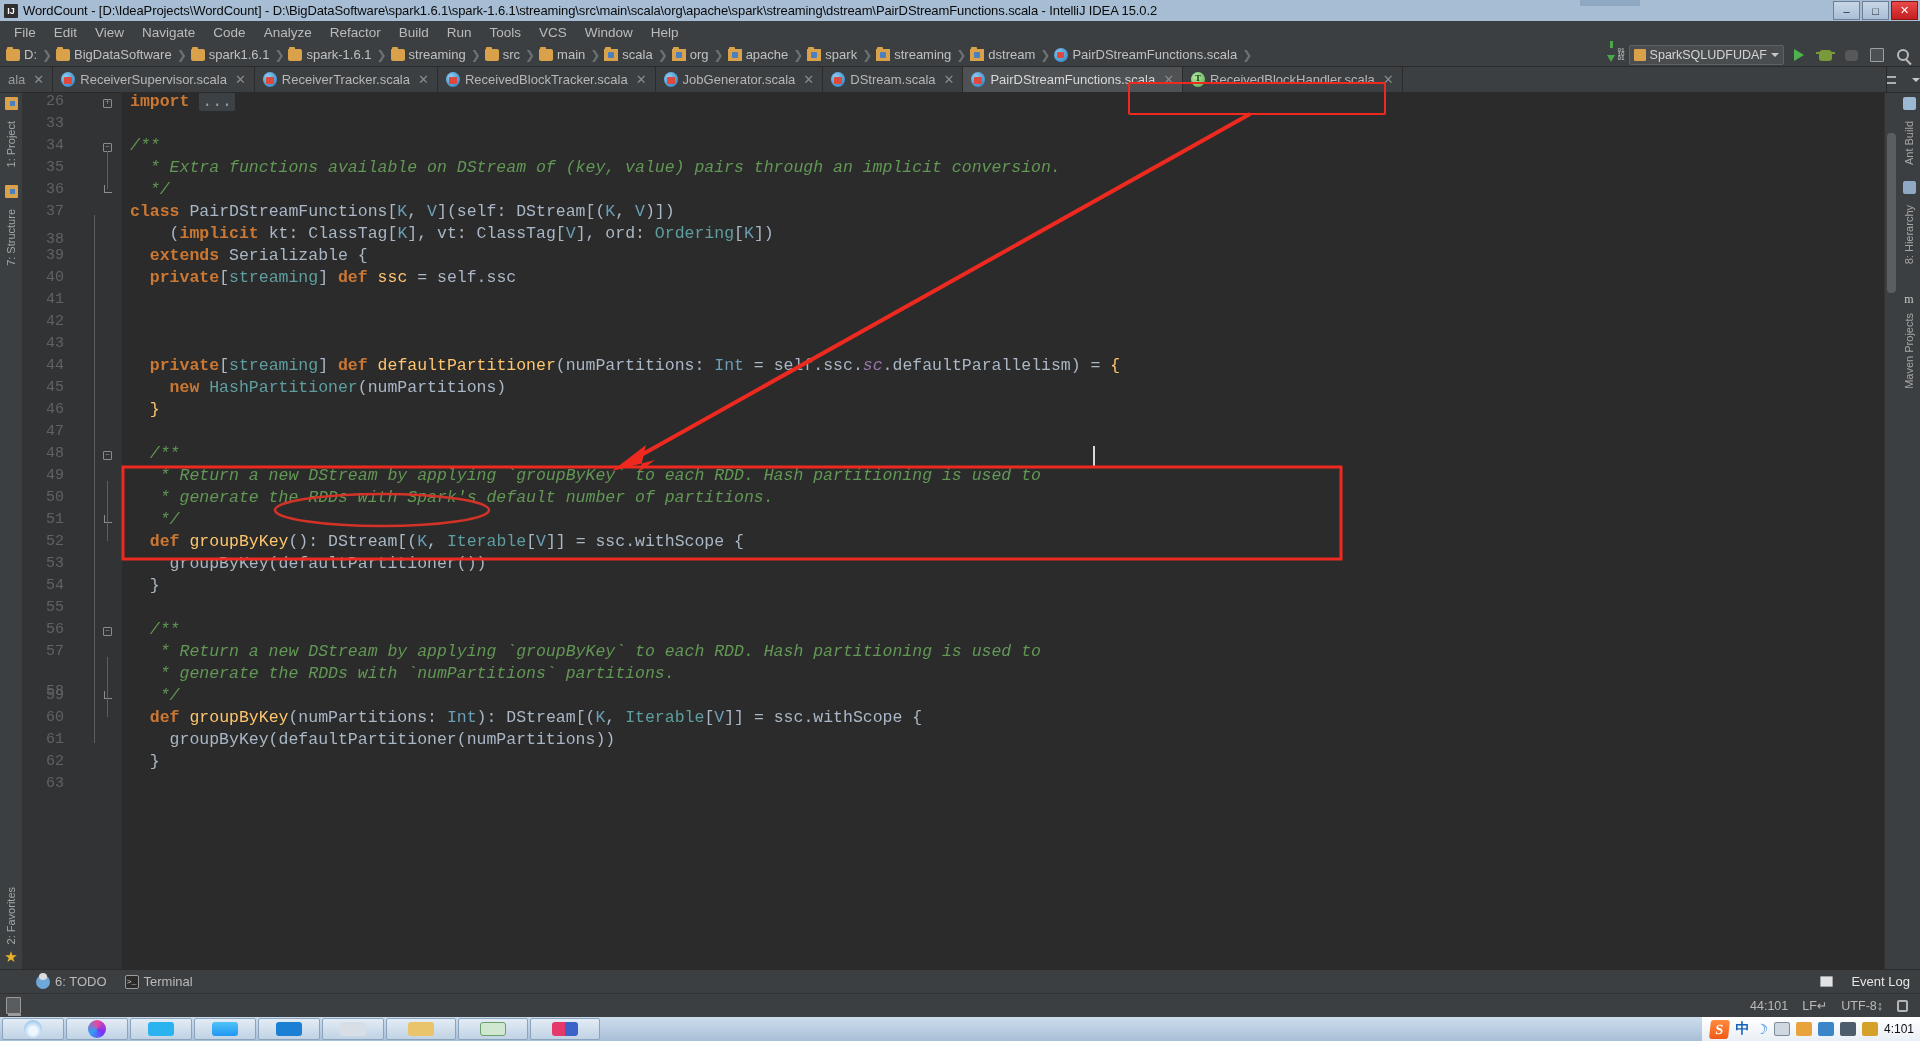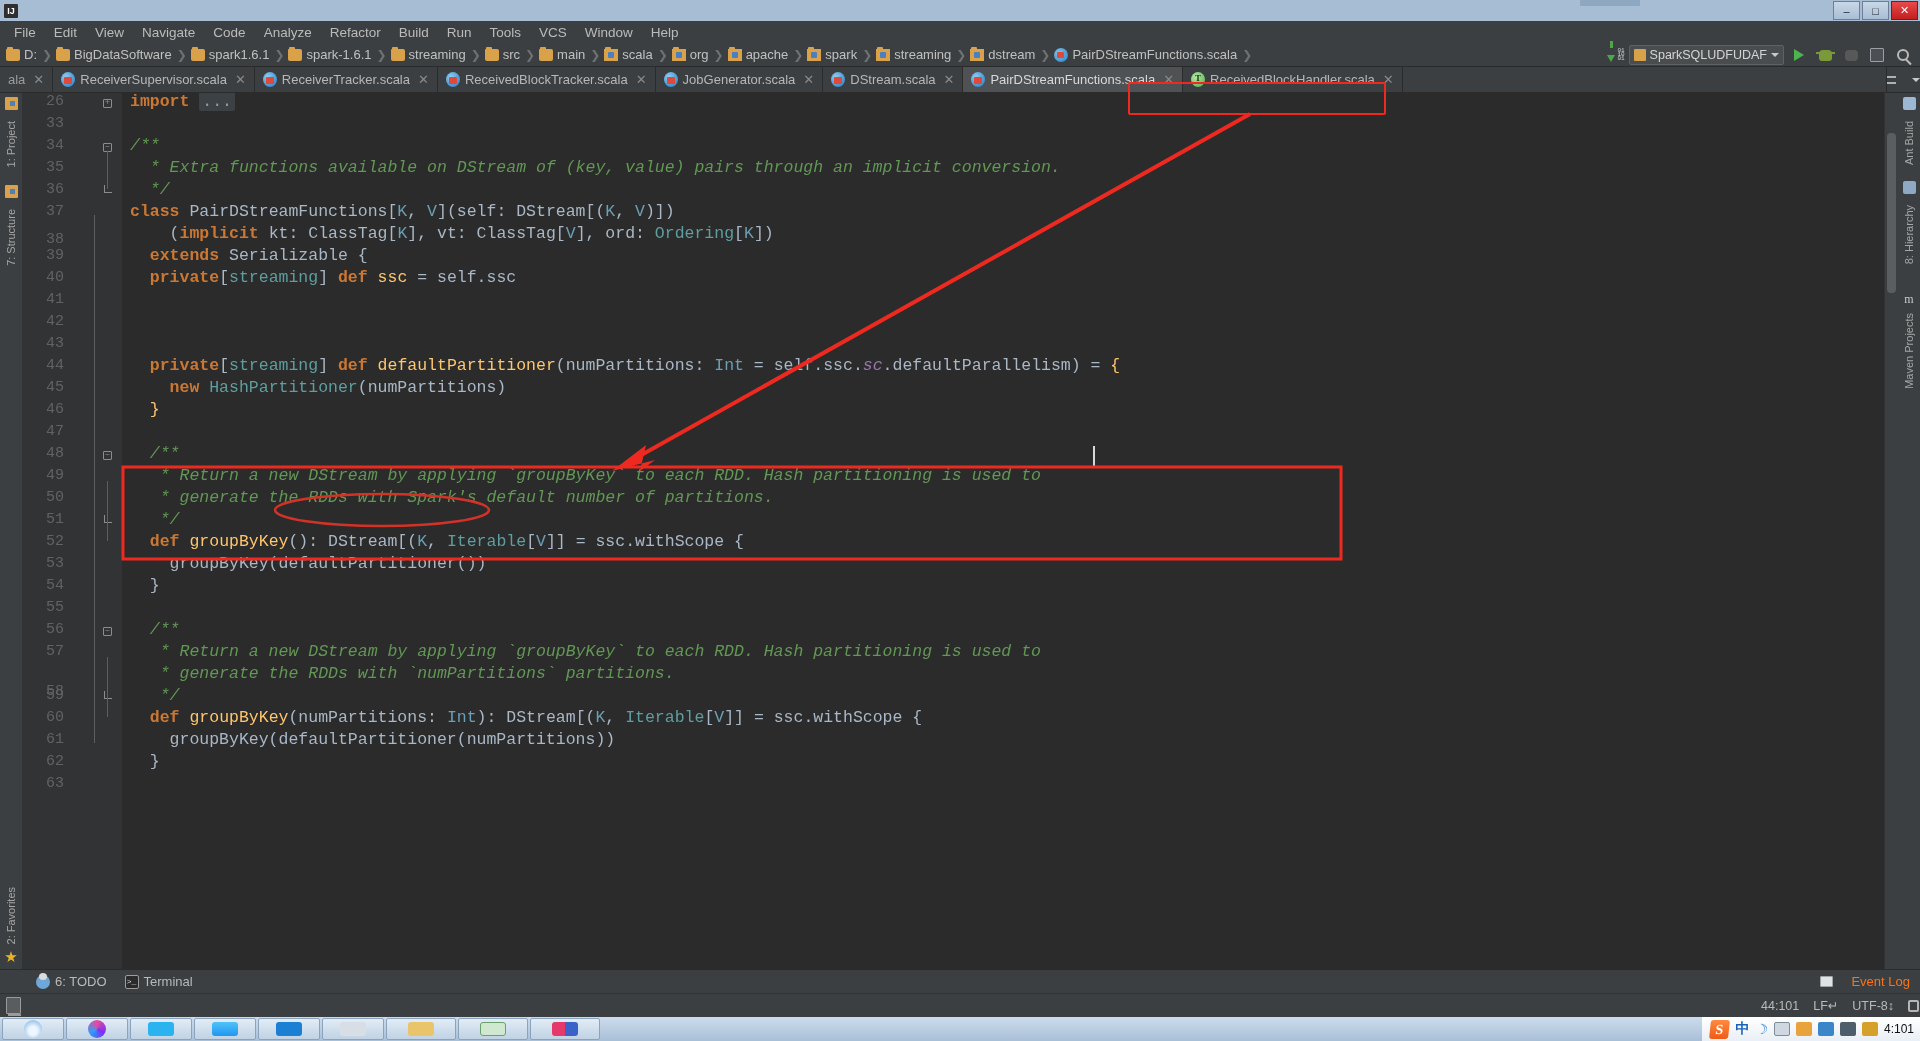--- a/index.html
+++ b/index.html
@@ -153,31 +153,31 @@
   .toolbar-bottom{
     height:24px;background:#3c3f41;display:flex;align-items:center;flex:0 0 24px;
     font-size:13px;color:#b9b9b9;padding-left:36px;gap:18px;border-top:1px solid #2b2b2b;position:relative;
   }
   .twitem{display:flex;align-items:center;gap:5px;}
   .tw-ico{width:14px;height:14px;border-radius:2px;}
   .ico-todo{background:#6ea8d8;border-radius:50%;position:relative;}
   .ico-todo:after{content:"";position:absolute;left:3px;top:-2px;width:8px;height:7px;background:#dcdcdc;border-radius:50%;}
   .ico-term{background:#2b2b2b;border:1px solid #9c9c9c;color:#dcdcdc;font-size:8px;
     display:flex;align-items:center;justify-content:center;font-family:"Liberation Mono",monospace;}
-  .evlog{position:absolute;right:10px;display:flex;align-items:center;gap:18px;color:#f97316;}
+  .evlog{position:absolute;right:10px;display:flex;align-items:center;gap:18px;color:#e5e5e5;}
   .ev-ico{width:13px;height:11px;border:1px solid #a3a3a3;border-radius:1px;background:#dfe3e6;}
 
   
   .statusbar{
     height:24px;background:#3c3f41;display:flex;align-items:center;flex:0 0 24px;
     font-size:12.5px;color:#b9b9b9;padding-left:6px;position:relative;border-top:1px solid #323232;
   }
   .st-ico{width:15px;height:17px;border:1px solid #9a9a9a;background:#5a5d5f;border-radius:1px;position:relative;}
   .st-ico:after{content:"";position:absolute;left:1px;bottom:-3px;width:13px;height:2px;background:#9a9a9a;}
-  .status-right{position:absolute;right:1px;display:flex;align-items:center;gap:14px;}
+  .status-right{position:absolute;right:12px;display:flex;align-items:center;gap:14px;}
 
   
   .taskbar{
     height:24px;background:linear-gradient(#cddcec,#a8bfd8);display:flex;align-items:center;flex:0 0 24px;
     padding-left:2px;gap:2px;position:relative;
   }
   .tb-app{width:62px;height:22px;border:1px solid #8ba4bd;border-radius:2px;background:linear-gradient(#e3ecf6,#c0d2e4);
     display:flex;align-items:center;justify-content:center;}
   .tb-app.wide{width:70px;}
   .tb-blob{width:26px;height:14px;border-radius:3px;}
@@ -192,20 +192,21 @@
   
   .anno{position:absolute;pointer-events:none;z-index:50;}
 </style>
 </head>
 <body>
 
 <div class="app">
 
   <div class="titlebar">
     <div class="title-ico">IJ</div>
+    <div class="title-text">WordCount - [D:\IdeaProjects\WordCount] - D:\BigDataSoftware\spark1.6.1\spark-1.6.1\streaming\src\main\scala\org\apache\spark\streaming\dstream\PairDStreamFunctions.scala - IntelliJ IDEA 15.0.2</div>
     <div class="title-drag"></div>
     <div class="win-btns">
       <div class="win-btn">–</div>
       <div class="win-btn">□</div>
       <div class="win-btn close">✕</div>
     </div>
   </div>
 
   <div class="menubar">
     <div class="menu-item">File</div>

